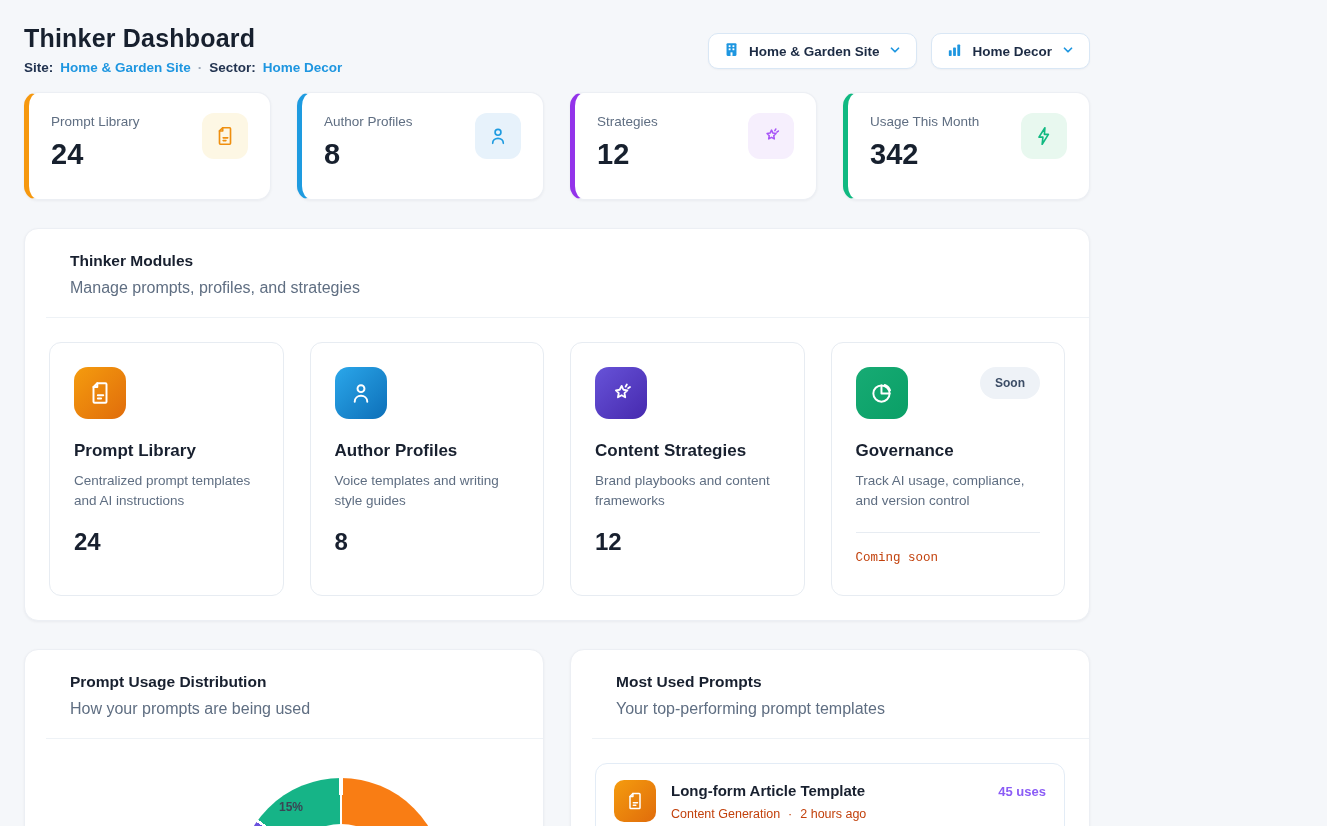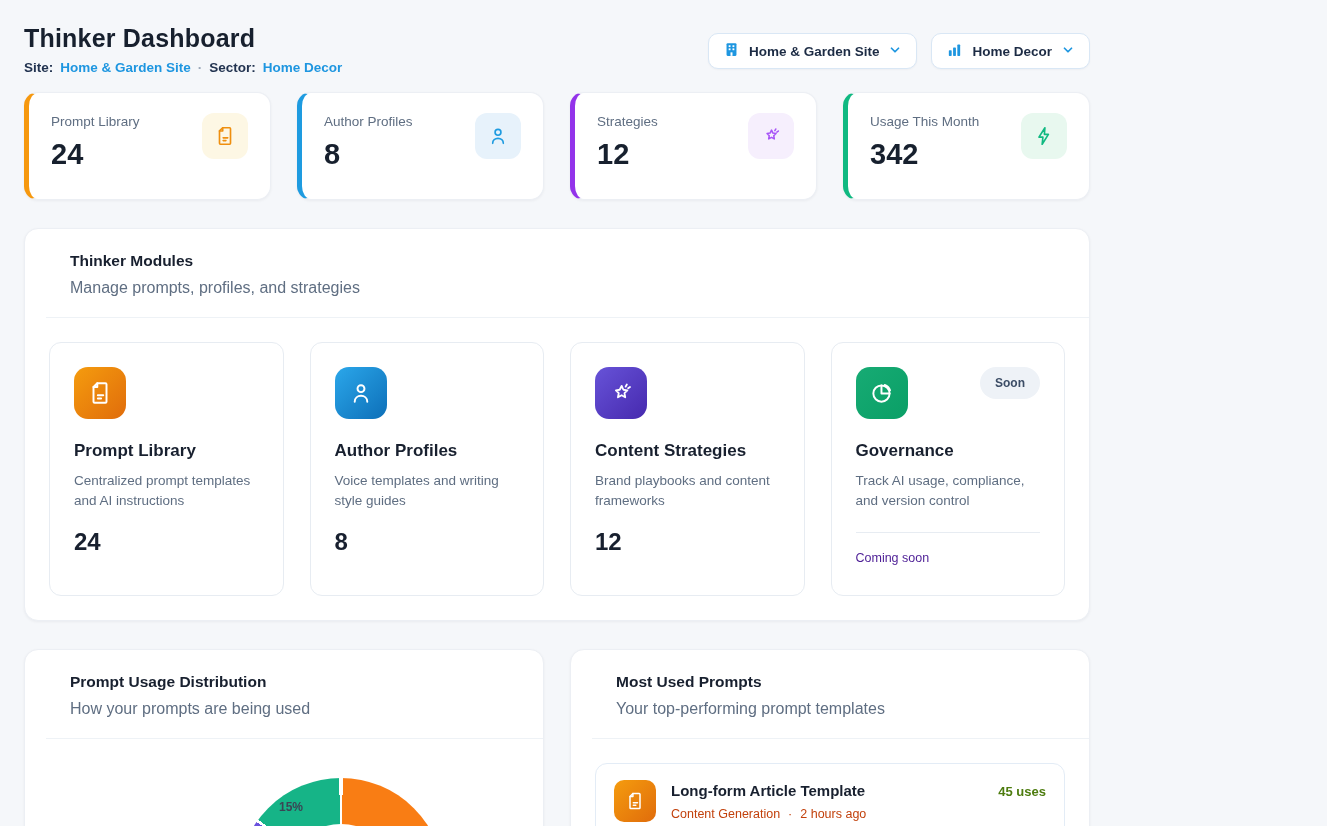--- a/index.html
+++ b/index.html
@@ -70,21 +70,21 @@
   .mi-purple { background:linear-gradient(135deg,#6753d8,#4629ae); }
   .mi-green  { background:linear-gradient(135deg,#17ab74,#0a9f66); }
   .module-title { margin-top:22px; font-size:17px; font-weight:800; color:#18202f; }
   .module-desc { margin-top:10px; font-size:13.5px; line-height:1.5; color:#5f6e82; }
   .module-count { margin-top:16px; font-size:24px; font-weight:800; color:#18202f; }
   .soon-badge {
     position:absolute; top:24px; right:24px; background:#eef2f7; color:#3c4d66;
     font-size:12px; font-weight:700; padding:9px 15px; border-radius:999px;
   }
   .module-divider { border:none; border-top:1px solid #e7ecf2; margin-top:20px; }
-  .coming-soon { margin-top:18px; font-size:12.5px; color:#4c1d95; }
+  .coming-soon { margin-top:18px; font-size:12.5px; color:#c2410c;font-family:Liberation Mono, monospace; }
 
   
   .bottom-row { display:grid; grid-template-columns:1fr 1fr; gap:26px; margin-top:28px; }
   .bottom-card { height:430px; overflow:hidden; }
 
   .chart-area { position:relative; height:340px; }
   .donut {
     position:absolute; left:213px; top:39px; width:206px; height:206px; border-radius:50%;
     background:conic-gradient(from 0deg,
       #ffffff 0deg 1deg,
@@ -112,21 +112,21 @@
     cursor:pointer;
   }
   .prompt-icon {
     width:42px; height:42px; border-radius:10px; color:#fff; flex:0 0 auto;
     background:linear-gradient(135deg,#f59c0e,#e06c0b);
     display:flex; align-items:center; justify-content:center;
   }
   .prompt-body { flex:1; }
   .prompt-title { font-size:15px; font-weight:800; color:#18202f; margin-top:2px; }
   .prompt-meta { margin-top:8px; font-size:12.5px; color:#c2410c; display:flex; gap:8px; align-items:center; }
-  .prompt-uses { font-size:13px; font-weight:800; color:#4d7c0f; margin-top:4px; white-space:nowrap; }
+  .prompt-uses { font-size:13px; font-weight:800; color:#8b5cf6; margin-top:4px; white-space:nowrap; }
 </style>
 </head>
 <body>
 
 <div class="page">
 
   <div class="header">
     <div>
       <div class="page-title">Thinker Dashboard</div>
       <div class="sub-row">

